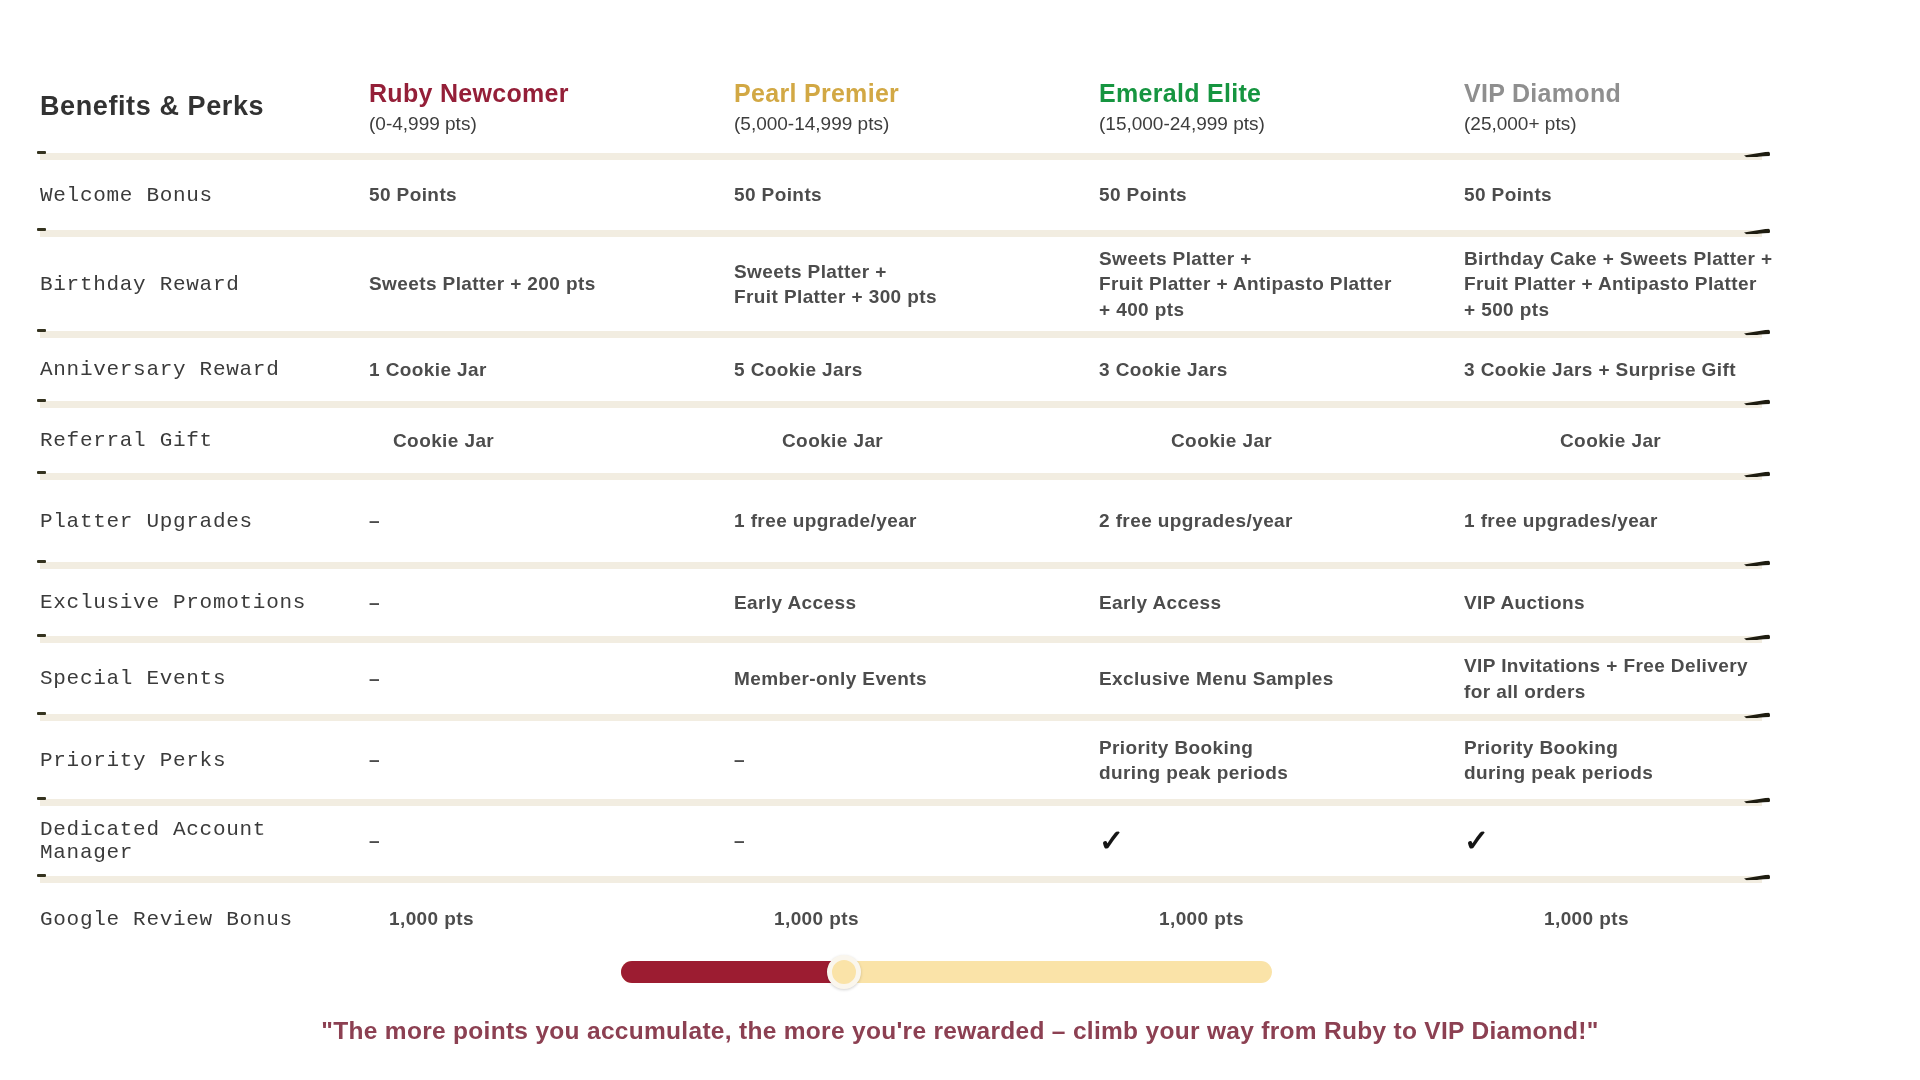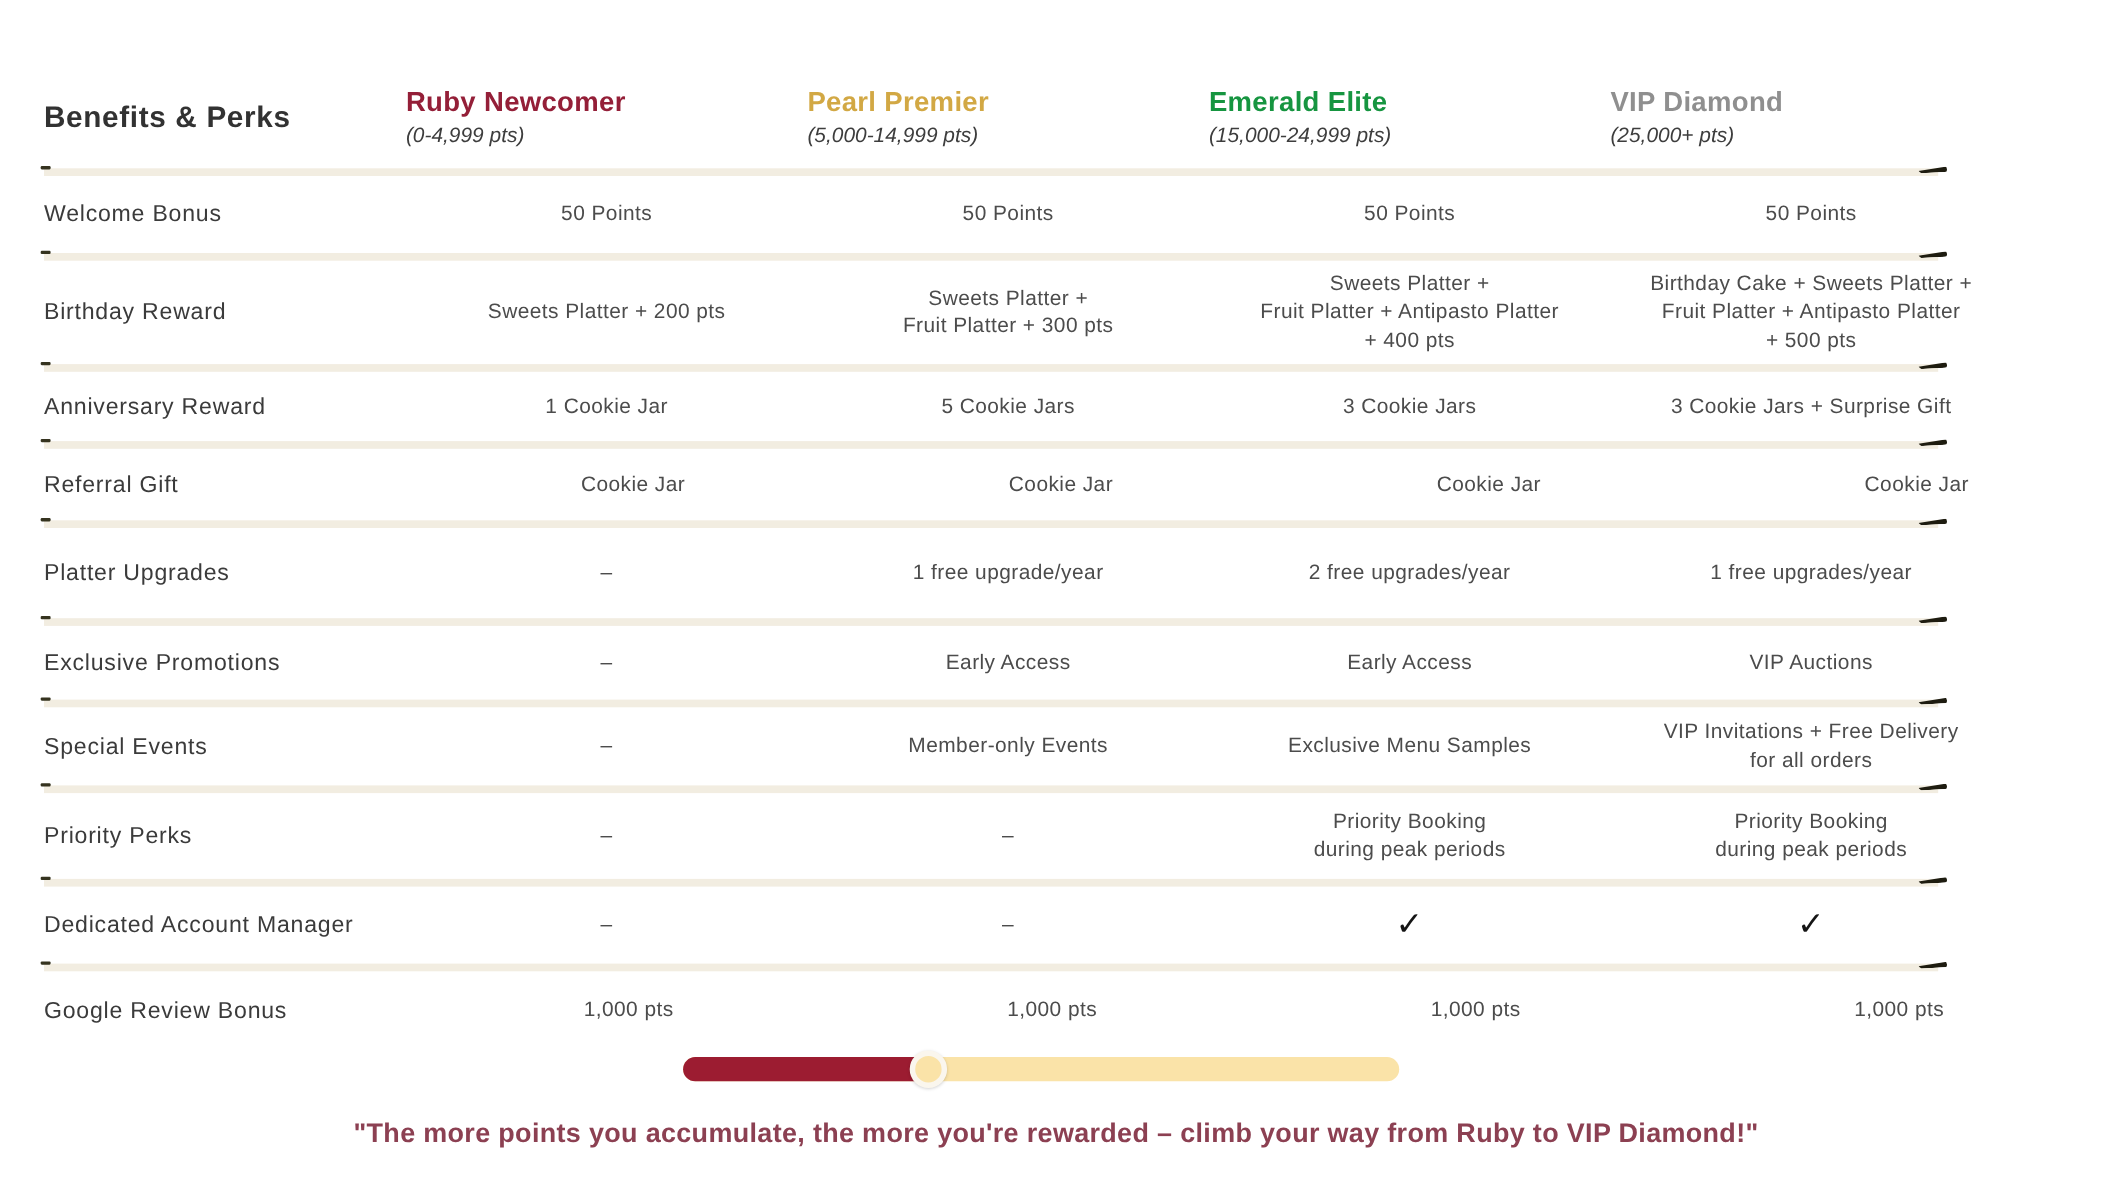--- a/index.html
+++ b/index.html
@@ -18,25 +18,25 @@
   .t-row.rh-r5  { height:82px; }
   .t-row.rh-r6  { height:67px; }
   .t-row.rh-r7  { height:71px; }
   .t-row.rh-r8  { height:78px; }
   .t-row.rh-r9  { height:70px; }
   .t-row.rh-r10 { height:72px;gap:20px; }
 
   .corner-title { font-size:27px; font-weight:bold; color:#323232; letter-spacing:0.6px; }
   .tier-cell  { text-align:left; }
   .tier-name  { font-size:25px; font-weight:bold; letter-spacing:0.3px; }
-  .tier-range { font-size:19px; color:#3d3d3d; margin-top:5px;font-style:italic; }
+  .tier-range { font-size:19px; color:#3d3d3d; margin-top:5px; }
 
-  .label-cell { font-size:21px; color:#3b3b3b; letter-spacing:0.7px; }
-  .value-cell { text-align:center; font-size:19px; color:#4c4c4c; letter-spacing:0.4px;
-                white-space:pre-line; line-height:1.33; }
+  .label-cell { font-size:21px; color:#3b3b3b; letter-spacing:0.7px;font-family:Liberation Mono, monospace; }
+  .value-cell { font-size:19px; color:#4c4c4c; letter-spacing:0.4px;
+                white-space:pre-line; line-height:1.33;font-weight:bold; }
   .t-row.rh-r9 .value-cell:nth-child(4),
   .t-row.rh-r9 .value-cell:nth-child(5) { font-size:30px; color:#151515; }
 
   .sep { position:relative; height:7px; width:1722px; background:#F2EDE1; }
   .sep::before { content:""; position:absolute; left:-3px; top:-2px; width:9px; height:3px;
                  background:#35331f; border-radius:1px; }
   .sep::after  { content:""; position:absolute; right:-8px; top:-1px; width:26px; height:5px;
                  background:#1e1c10; border-radius:2px; transform:rotate(-3deg);
                  clip-path:polygon(0 55%, 100% 0, 100% 100%, 10% 100%); }
 

